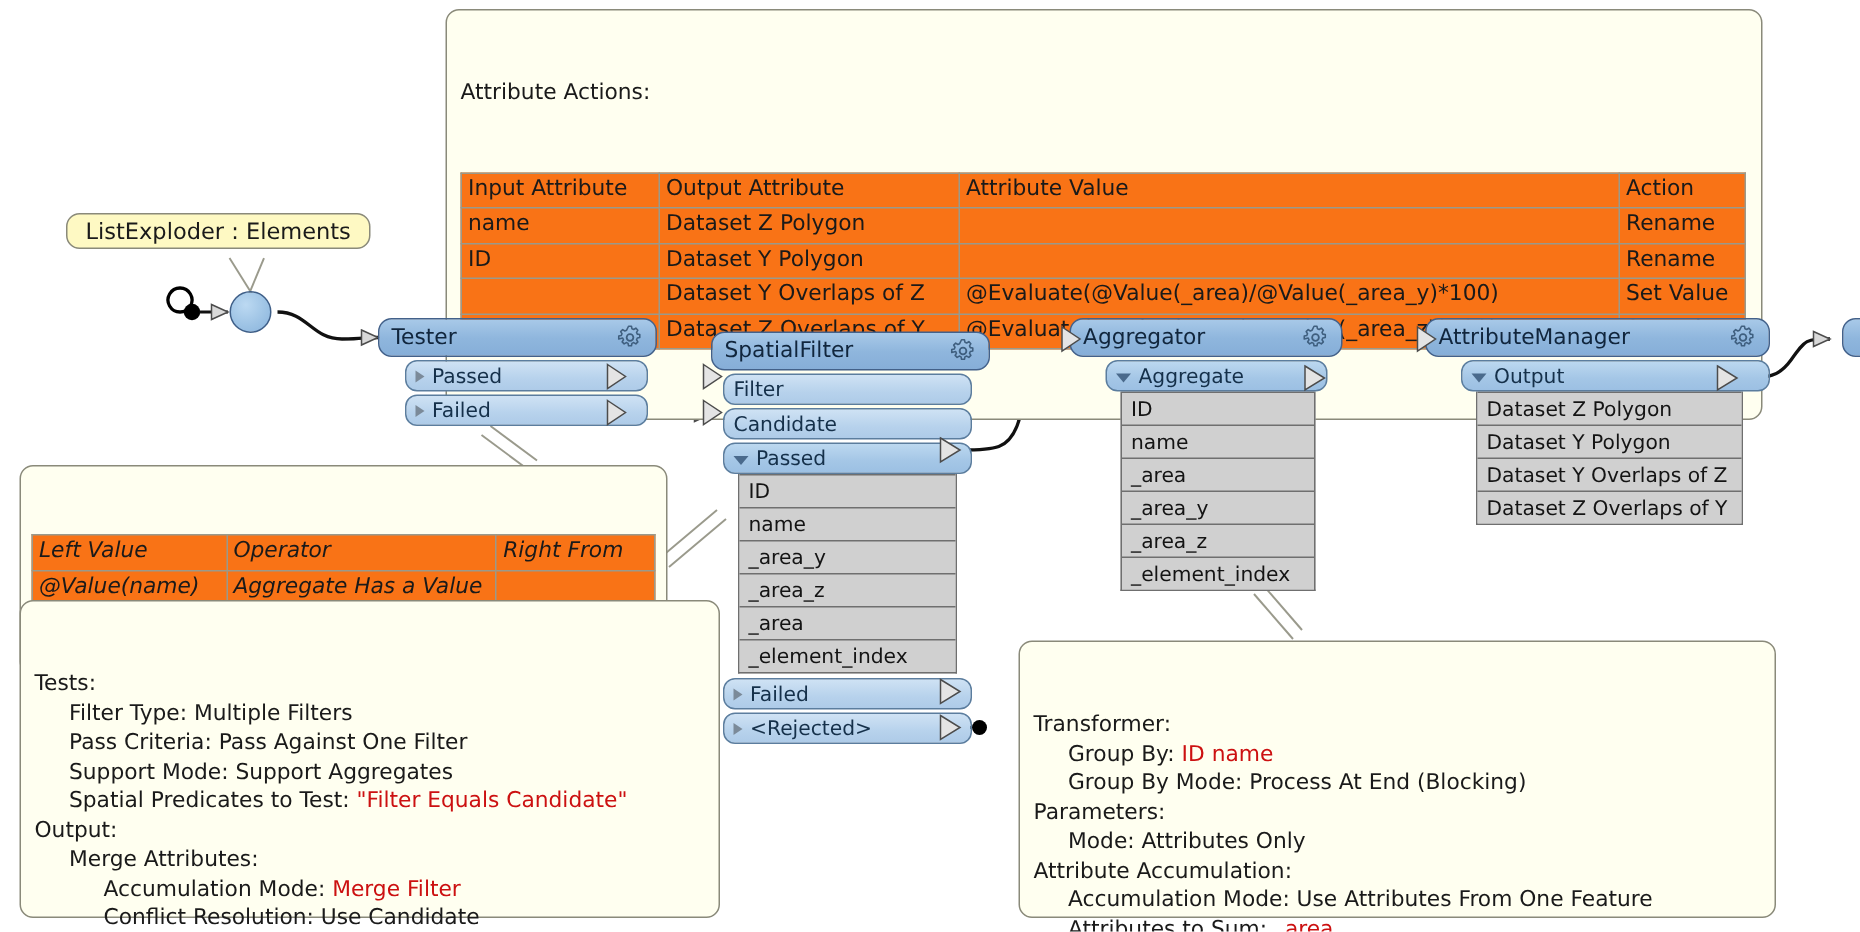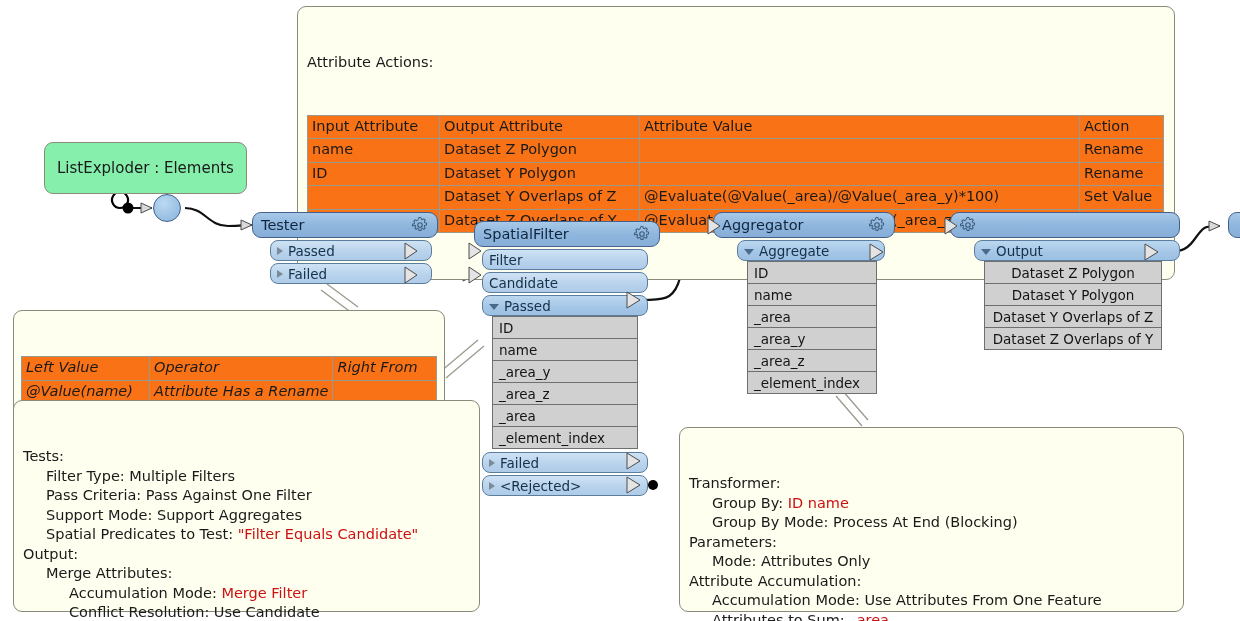--- a/index.html
+++ b/index.html
@@ -141,24 +141,24 @@
   .junction {
     position: absolute;
     width: 28px; height: 28px;
     border-radius: 50%;
     background: radial-gradient(circle at 38% 32%, #bcd9f2 0%, #9cc2e4 60%, #8ab4dd 100%);
     border: 1px solid #3f5f88;
     box-sizing: border-box;
   }
   .label-pill {
     position: absolute;
-    background: #86efac;
+    background: #fef9c3;
     border: 1px solid #8a8a7a;
     border-radius: 9px;
-    padding: 16px 12px;
+    padding: 2px 12px;
     font-size: 15px;
     color: #1a1a1a;
     white-space: nowrap;
   }
 </style>
 </head>
 <body>
 
 <div id="canvas">
 
@@ -294,21 +294,21 @@
       <thead>
         <tr>
           <th style="width:130px;">Left Value</th>
           <th style="width:180px;">Operator</th>
           <th style="width:106px;">Right From</th>
         </tr>
       </thead>
       <tbody>
         <tr>
           <td>@Value(name)</td>
-          <td>Attribute Has a Rename</td>
+          <td>Aggregate Has a Value</td>
           <td></td>
         </tr>
       </tbody>
     </table>
   </div>
 
   <div class="annot" style="left:13px; top:400px; width:467px; height:212px;">
     <div id="tester-lines"><div style="padding-left: 0px;"><span>Tests:</span></div><div style="padding-left: 23px;"><span>Filter Type: Multiple Filters</span></div><div style="padding-left: 23px;"><span>Pass Criteria: Pass Against One Filter</span></div><div style="padding-left: 23px;"><span>Support Mode: Support Aggregates</span></div><div style="padding-left: 23px;"><span>Spatial Predicates to Test: </span><span class="red">"Filter Equals Candidate"</span></div><div style="padding-left: 0px;"><span>Output:</span></div><div style="padding-left: 23px;"><span>Merge Attributes:</span></div><div style="padding-left: 46px;"><span>Accumulation Mode: </span><span class="red">Merge Filter</span></div><div style="padding-left: 46px;"><span>Conflict Resolution: Use Candidate</span></div></div>
   </div>
 
@@ -387,26 +387,27 @@
   </div>
   <svg style="position:absolute;left:707px;top:216px;width:14px;height:20px;" viewBox="0 0 14 20">
     <path d="M1,2 L13,10 L1,18 z" fill="#e4e4e4" stroke="#4c4c4c" stroke-width="1"></path>
   </svg>
   <svg style="position:absolute;left:869px;top:242px;width:20px;height:20px;" viewBox="0 0 20 20">
     <path d="M1,2 L14,10 L1,18 z" fill="#e4e4e4" stroke="#4c4c4c" stroke-width="1"></path>
   </svg>
 
   <div class="node" style="left:950px; top:212px; width:230px;">
     <div class="node-head">
+      <span class="nm">AttributeManager</span>
       <svg class="gear" viewBox="0 0 24 24">
         <path d="M12 8.2a3.8 3.8 0 1 0 0 7.6 3.8 3.8 0 0 0 0-7.6zm0 1.6a2.2 2.2 0 1 1 0 4.4 2.2 2.2 0 0 1 0-4.4z" fill="#31506f"></path>
         <path d="M10.7 2h2.6l.4 2.2 1.6.7 1.9-1.2 1.8 1.8-1.2 1.9.7 1.6 2.2.4v2.6l-2.2.4-.7 1.6 1.2 1.9-1.8 1.8-1.9-1.2-1.6.7-.4 2.2h-2.6l-.4-2.2-1.6-.7-1.9 1.2-1.8-1.8 1.2-1.9-.7-1.6L2 13.3v-2.6l2.2-.4.7-1.6L3.7 6.8l1.8-1.8 1.9 1.2 1.6-.7z" fill="none" stroke="#31506f" stroke-width="1.4" stroke-linejoin="round"></path>
       </svg>
     </div>
-    <div style="margin-left:24px; width:206px;text-align:center;">
+    <div style="margin-left:24px; width:206px;">
       <div class="port sel">
         <span class="tri down"></span>
         <span>Output</span>
       </div>
       <div class="attrs" id="am-attrs" style="width:178px;">
           <div class="attr">Dataset Z Polygon</div>
           <div class="attr">Dataset Y Polygon</div>
           <div class="attr">Dataset Y Overlaps of Z</div>
           <div class="attr">Dataset Z Overlaps of Y</div>
         </div>

